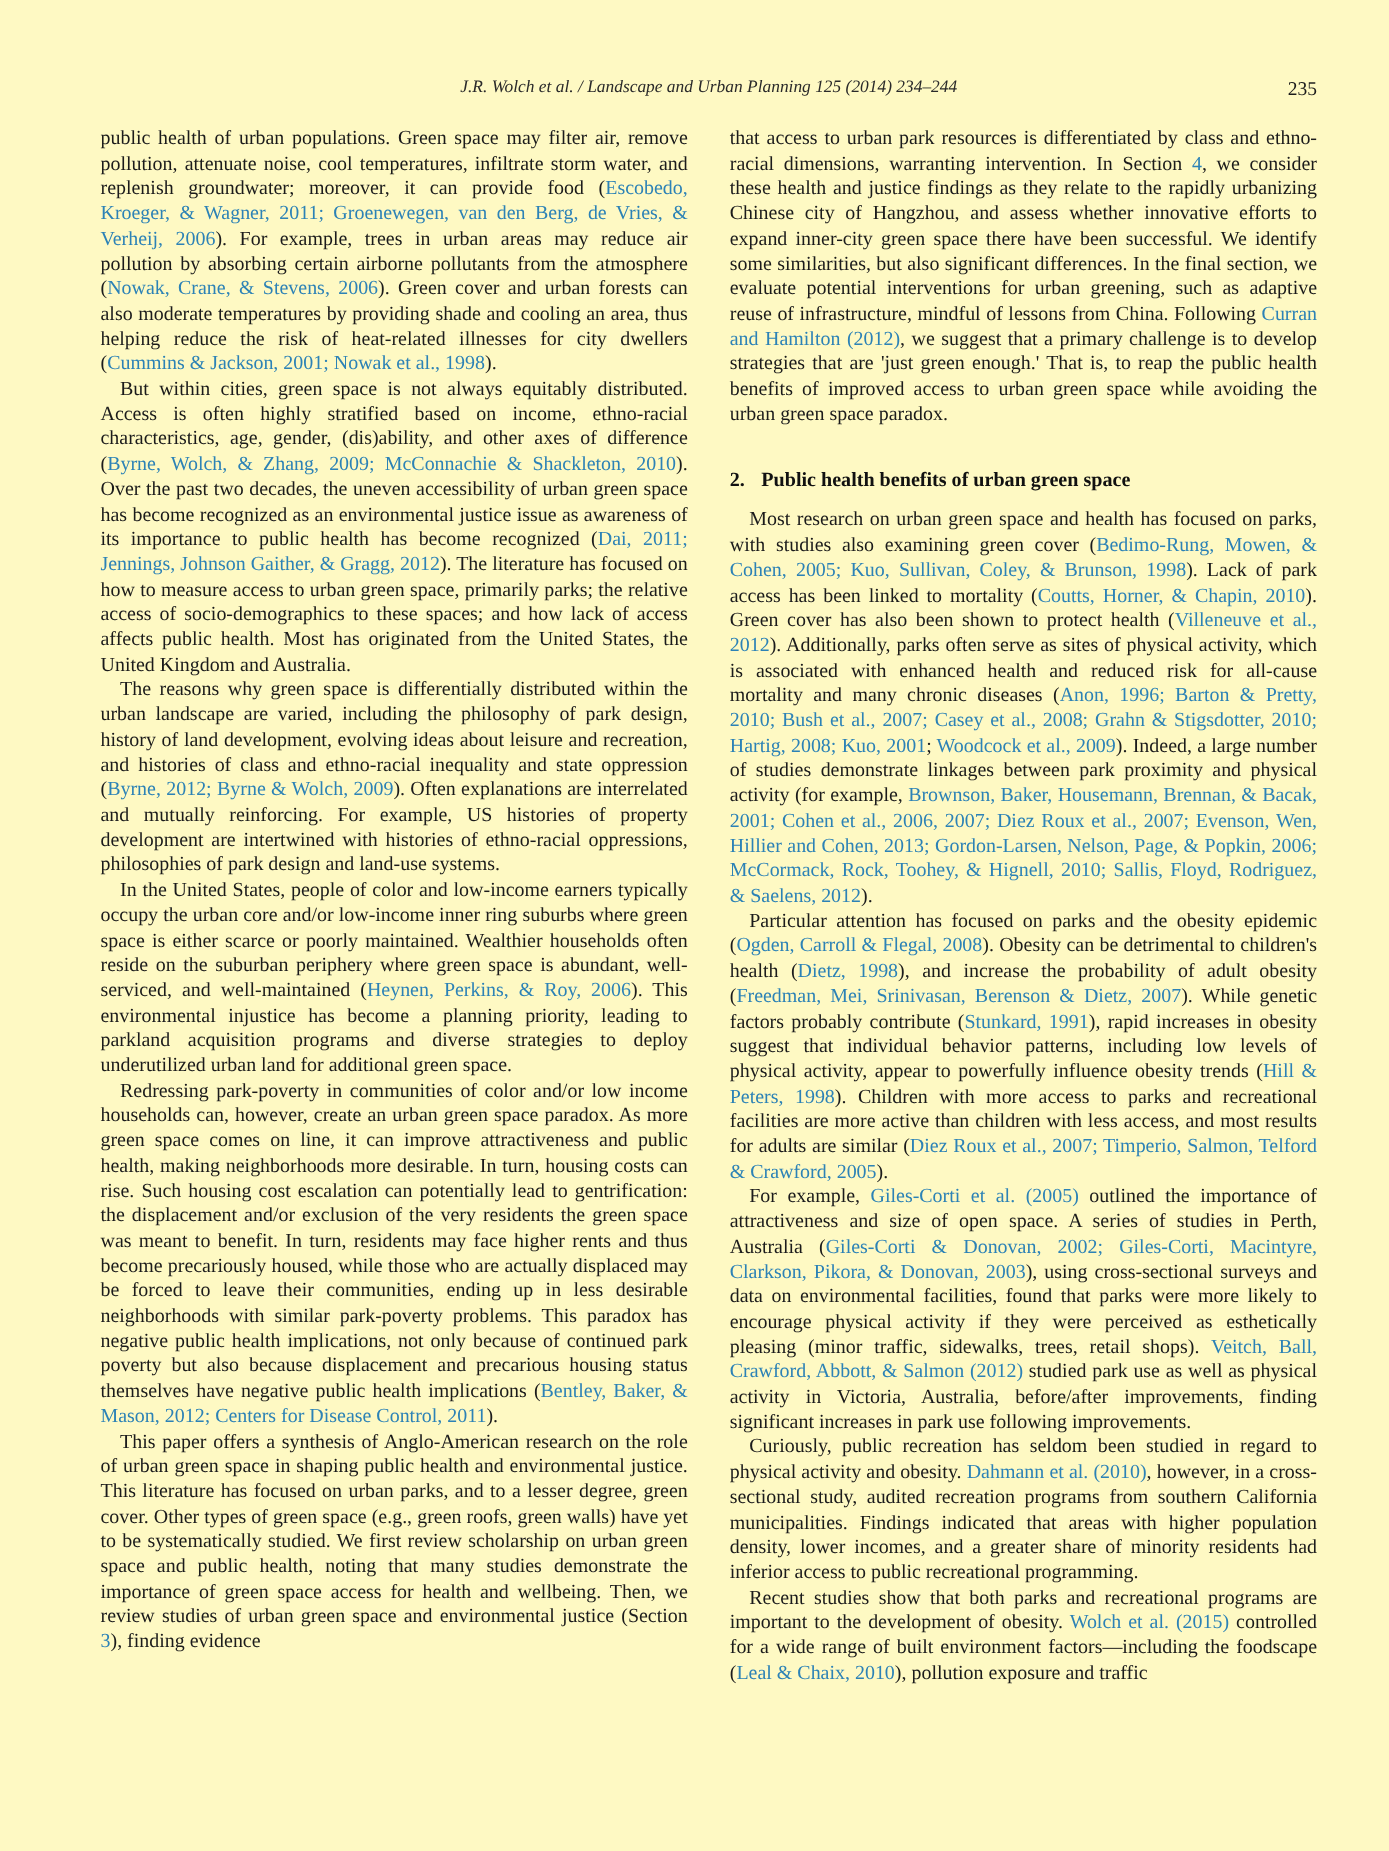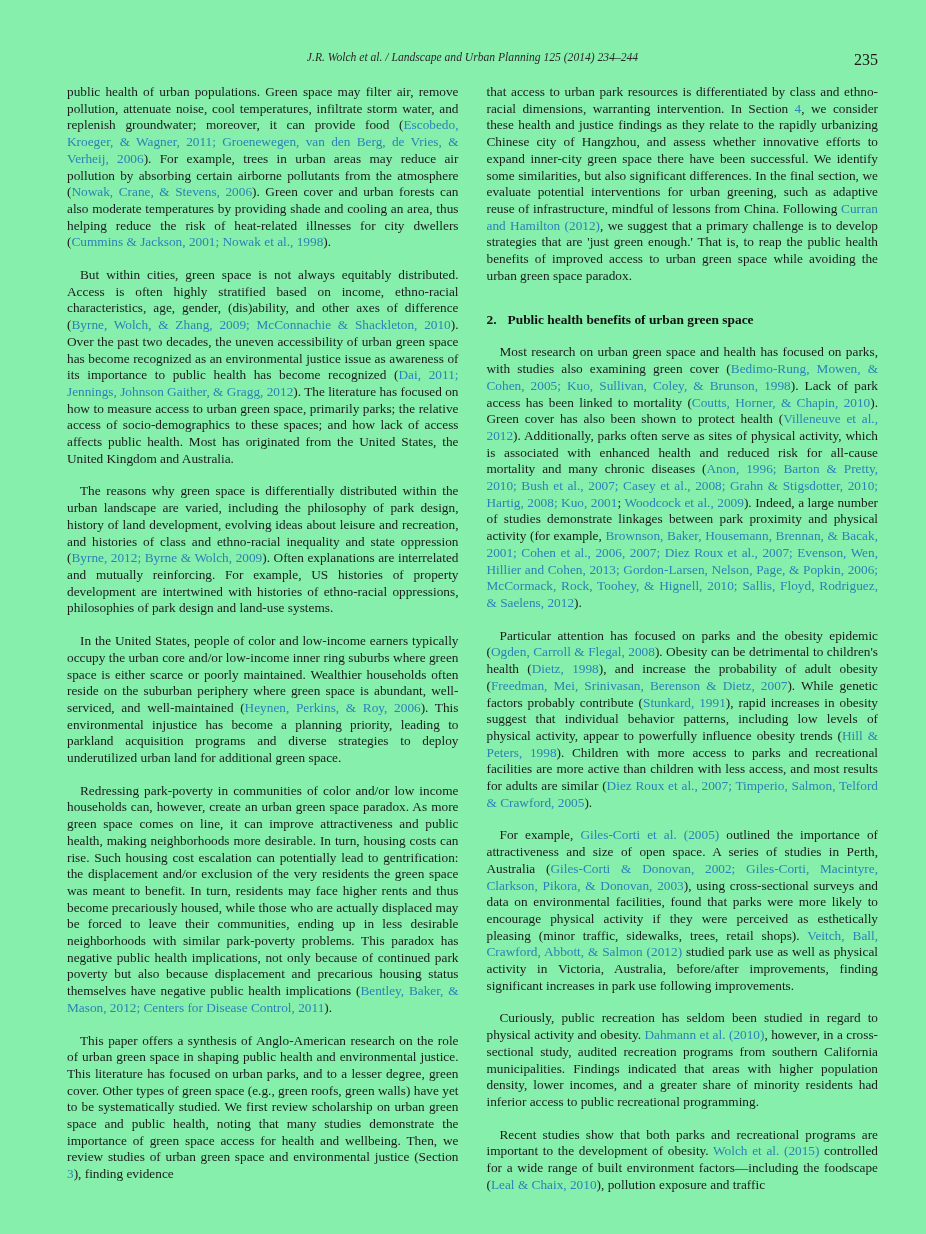--- a/index.html
+++ b/index.html
@@ -1,21 +1,21 @@
 <!DOCTYPE html>
 <html lang="en"><head>
 <meta charset="utf-8">
 <style>
   * { margin: 0; padding: 0; box-sizing: border-box; }
   html, body { background: #ffffff; }
   .page {
     position: relative;
     width: 926px;
     height: 1234px;
-    background: #86efac;
+    background: #fef9c3;
     font-family: "Liberation Serif", "DejaVu Serif", serif;
     color: var(--text, #1b1b1b);
     overflow: hidden;
   }
   .running-head-wrap {
     position: absolute;
     top: 51px;
     left: 67px;
     right: 48px;
     height: 16px;
@@ -24,42 +24,42 @@
     text-align: center;
     font-style: italic;
     font-size: 11.6px;
     color: #2a2a2a;
   }
   .page-number {
     position: absolute;
     right: 0;
     top: 0;
     font-style: normal;
-    font-size: 16px;
+    font-size: 13px;
     color: #1b1b1b;
   }
   .columns {
     position: absolute;
     top: 84px;
     left: 67px;
     right: 48px;
     display: flex;
     gap: 28px;
   }
   .col {
     flex: 1;
     min-width: 0;
     font-size: 13.3px;
     line-height: 16.7px;
     text-align: justify;
     hyphens: auto;
     -webkit-hyphens: auto;
   }
   .para { margin: 0; }
-  .para.indent { text-indent: 13px; margin-top: 16px; }
+  .para.indent { text-indent: 13px; }
   .cite {
     color: var(--link, #2c82b6);
     text-decoration: none;
     cursor: pointer;
   }
   .section-heading {
     font-size: 13.4px;
     line-height: 17px;
     font-weight: bold;
     text-align: left;

